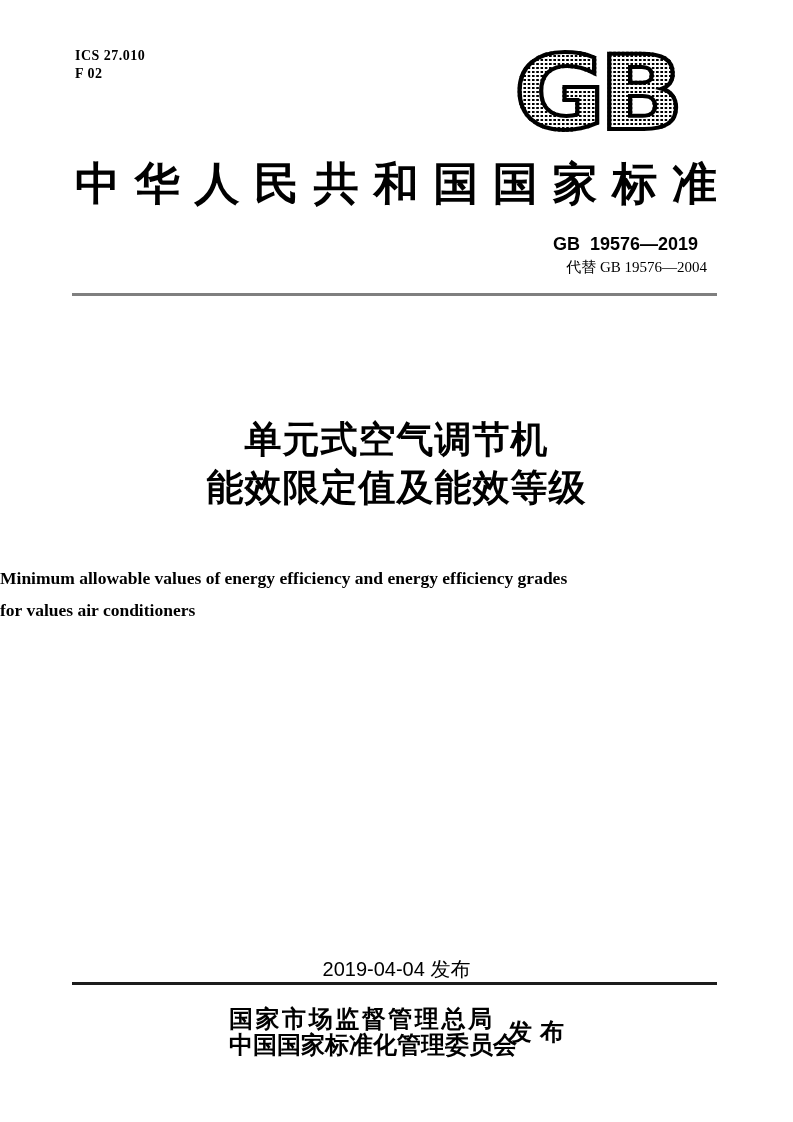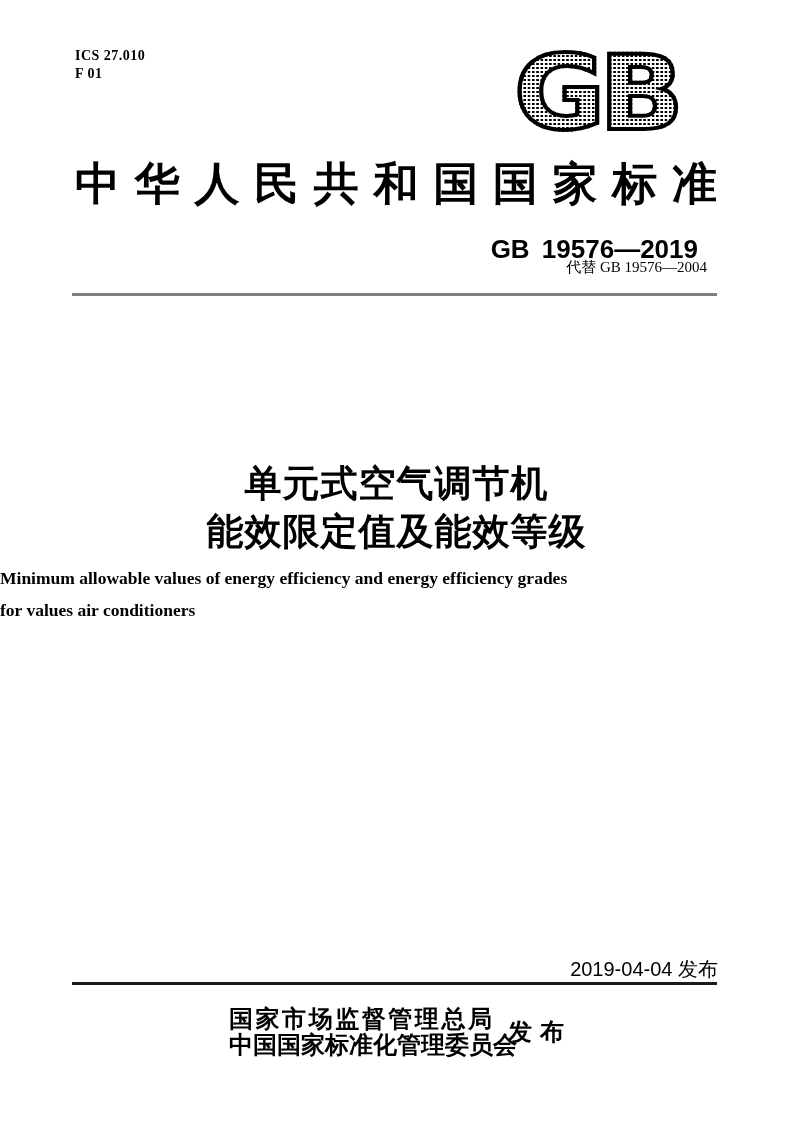--- a/index.html
+++ b/index.html
@@ -61,41 +61,41 @@
     line-height: 52px;
     white-space: nowrap;
   }
 
   .std-number {
     position: absolute;
     right: 95px;
     top: 234px;
     font-family: "Liberation Sans", sans-serif;
     font-weight: bold;
-    font-size: 26px;
+    font-size: 18px;
     word-spacing: 5px;
     white-space: nowrap;
   }
   .replaces {
     position: absolute;
     right: 86px;
     top: 258px;
     font-family: "Liberation Serif", serif;
     font-size: 15px;
     white-space: nowrap;
   }
 
   .rule { position: absolute; left: 72px; width: 645px; }
   .rule-gray  { top: 293px; height: 3px; background: #7f7f7f; }
   .rule-black { top: 982px; height: 3px; background: #1c1c1c; }
 
   .title-cn {
     position: absolute;
     left: 0;
-    top: 460px;
+    top: 416px;
     width: 793px;
     text-align: center;
     font-family: "Liberation Sans", sans-serif;
     font-weight: bold;
     font-size: 37px;
     line-height: 48px;
     letter-spacing: 1px;
   }
 
   .title-en {
@@ -109,21 +109,21 @@
     font-size: 17.5px;
     line-height: 32px;
   }
 
   .dates-row {
     position: absolute;
     left: 75px;
     top: 956px;
     width: 643px;
     display: flex;
-    justify-content: flex-end;
+    justify-content: center;
     font-family: "Liberation Sans", sans-serif;
     font-size: 20px;
     white-space: nowrap;
   }
 
   .publisher-block {
     position: absolute;
     left: 0;
     top: 1006px;
     width: 793px;
@@ -147,21 +147,21 @@
     justify-content: space-between;
   }
 </style>
 </head>
 <body>
 
 <div class="page">
 
   <div class="ics-block">
     <div>ICS 27.010</div>
-    <div>F 01</div>
+    <div>F 02</div>
   </div>
 
   <div class="gb-logo">GB</div>
 
   <div class="national-heading">
       <span>中</span>
       <span>华</span>
       <span>人</span>
       <span>民</span>
       <span>共</span>

